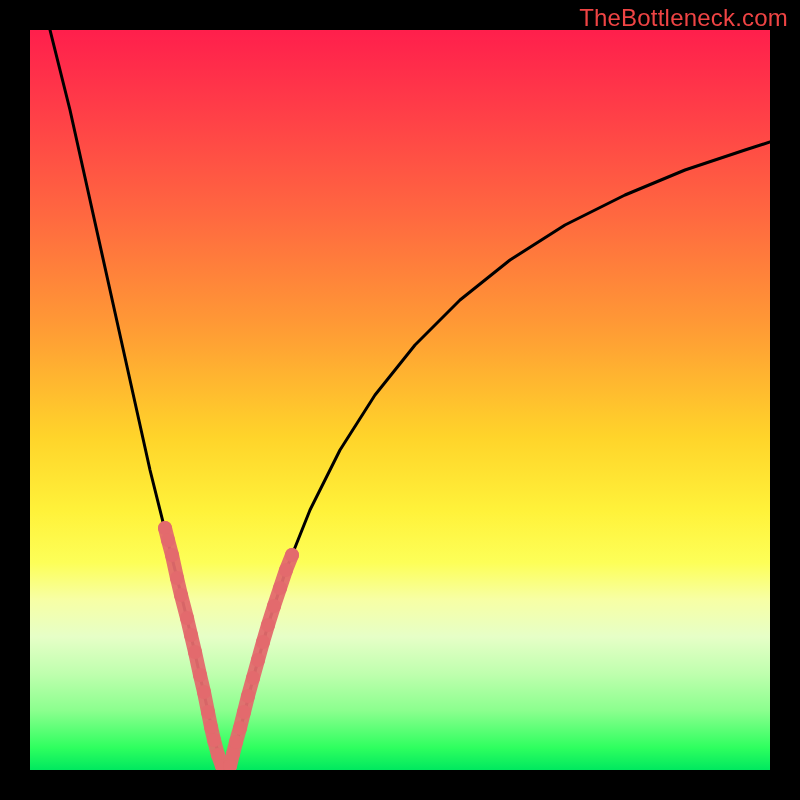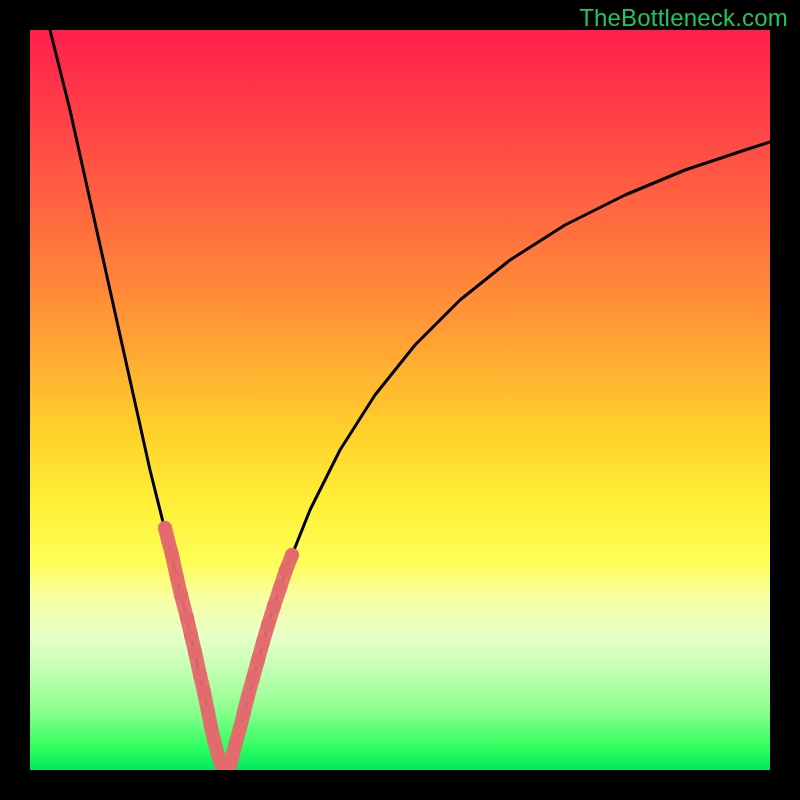--- a/index.html
+++ b/index.html
@@ -40,21 +40,21 @@
       #2eff5f 97%,
       #00e85f 100%
     );
   }
   .watermark {
     position: absolute;
     top: 4px;
     right: 12px;
     font-size: 24px;
     font-weight: 400;
-    color: #22c55e;
+    color: #ef4444;
     letter-spacing: 0.2px;
   }
   svg.curves {
     position: absolute;
     top: 0;
     left: 0;
     width: 740px;
     height: 740px;
   }
 </style>

